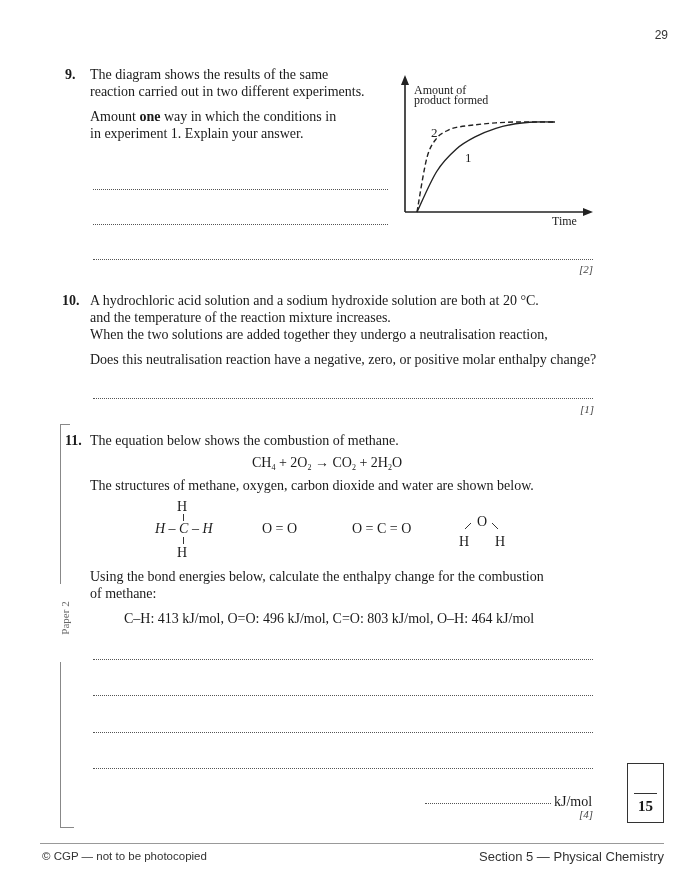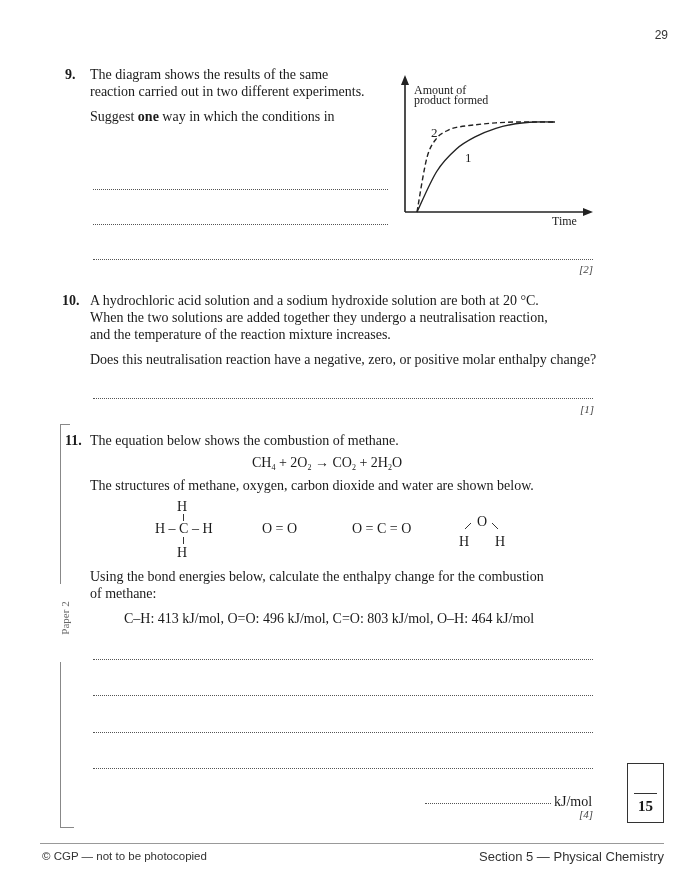--- a/index.html
+++ b/index.html
@@ -33,21 +33,22 @@
 </head>
 <body>
 
 <div class="abs sans page-num">29</div>
 
 <div class="abs serif" style="left:65px; top:66px;"><span class="qnum">9.</span></div>
 <div class="abs serif" style="left:90px; top:66px; width:300px;">
   <div>The diagram shows the results of the same</div>
   <div>reaction carried out in two different experiments.</div>
   <div style="height:8px"></div>
-  <div><span>Suggest </span><b>one</b><span> way in which the conditions in</span></div>
+  <div><span>Amount </span><b>one</b><span> way in which the conditions in</span></div>
+  <div>in experiment 1.  Explain your answer.</div>
 </div>
 
 <div class="dots" style="left:93px; top:189px; width:295px;"></div>
 <div class="dots" style="left:93px; top:224px; width:295px;"></div>
 <div class="dots" style="left:93px; top:259px; width:500px;"></div>
 <div class="mark" style="left:579px; top:263px;">[2]</div>
 
 <svg class="abs" style="left:395px; top:70px;" width="210" height="165" viewBox="0 0 210 165">
 
   <line x1="10" y1="142" x2="10" y2="12" stroke="#222" stroke-width="1.6"></line>
@@ -61,22 +62,22 @@
       <path d="M22,142 C25.285714285714285,135.25 35.14285714285714,112 41.71428571428571,101.5 C48.28571428571428,91 54.857142857142854,84.85 61.42857142857142,79 C68,73.15 74.57142857142857,69.85000000000001 81.14285714285714,66.4 C87.71428571428571,62.95 94.28571428571428,60.4 100.85714285714285,58.3 C107.42857142857142,56.199999999999996 114,54.849999999999994 120.57142857142857,53.8 C127.14285714285714,52.75 133.7142857142857,52.3 140.28571428571428,52 C146.85714285714286,51.7 156.71428571428572,52 160,52" fill="none" stroke="#222" stroke-width="1.4"></path>
       <path d="M22,142 C23.642857142857142,133 28.57142857142857,100.3 31.857142857142854,88 C35.14285714285714,75.7 38.42857142857142,72.7 41.71428571428571,68.2 C44.99999999999999,63.7 48.285714285714285,62.8 51.57142857142857,61 C54.857142857142854,59.2 56.49999999999999,58.45 61.42857142857142,57.400000000000006 C66.35714285714285,56.35000000000001 74.57142857142857,55.45 81.14285714285714,54.7 C87.71428571428571,53.95 94.28571428571428,53.35000000000001 100.85714285714285,52.900000000000006 C107.42857142857142,52.45 114,52.15 120.57142857142857,52 C127.14285714285714,51.85 133.7142857142857,52 140.28571428571428,52 C146.85714285714286,52 156.71428571428572,52 160,52" fill="none" stroke="#222" stroke-width="1.4" stroke-dasharray="5,3"></path>
     </g>
   <text x="70" y="92" font-size="13" fill="#222">1</text>
   <text x="36" y="67" font-size="13" fill="#222">2</text>
 </svg>
 
 <div class="abs serif" style="left:62px; top:292px;"><span class="qnum">10.</span></div>
 <div class="abs serif" style="left:90px; top:292px; width:530px;">
   <div>A hydrochloric acid solution and a sodium hydroxide solution are both at 20 °C.</div>
+  <div>and the temperature of the reaction mixture increases.</div>
   <div>When the two solutions are added together they undergo a neutralisation reaction,</div>
-  <div>and the temperature of the reaction mixture increases.</div>
   <div style="height:8px"></div>
   <div>Does this neutralisation reaction have a negative, zero, or positive molar enthalpy change?</div>
 </div>
 <div class="dots" style="left:93px; top:398px; width:500px;"></div>
 <div class="mark" style="left:580px; top:403px;">[1]</div>
 
 <div class="abs bracket-top"></div>
 <div class="abs bracket-v1"></div>
 <div class="abs paper-label">Paper 2</div>
 <div class="abs bracket-v2"></div>
@@ -84,21 +85,21 @@
 
 <div class="abs serif" style="left:65px; top:432px;"><span class="qnum">11.</span></div>
 <div class="abs serif" style="left:90px; top:432px;">The equation below shows the combustion of methane.</div>
 
 <div class="abs serif" style="left:252px; top:454px;"><span>CH</span><sub>4</sub><span> + 2O</span><sub>2</sub><span> → CO</span><sub>2</sub><span>  + 2H</span><sub>2</sub><span>O</span></div>
 
 <div class="abs serif" style="left:90px; top:477px;">The structures of methane, oxygen, carbon dioxide and water are shown below.</div>
 
 <div class="abs mol serif" style="left:177px; top:498px;">H</div>
 <div class="abs" style="left:183px; top:514px; width:1px; height:7px; background:#333;"></div>
-<div class="abs mol serif" style="left:155px; top:520px;">H – C – H</div>
+<div class="abs mol serif" style="left:155px; top:520px;font-style:italic;">H – C – H</div>
 <div class="abs" style="left:183px; top:537px; width:1px; height:7px; background:#333;"></div>
 <div class="abs mol serif" style="left:177px; top:544px;">H</div>
 
 <div class="abs mol serif" style="left:262px; top:520px;text-align:center;">O = O</div>
 
 <div class="abs mol serif" style="left:352px; top:520px;">O = C = O</div>
 
 <div class="abs mol serif" style="left:477px; top:513px;">O</div>
 <div class="abs mol serif" style="left:459px; top:533px;">H</div>
 <div class="abs mol serif" style="left:495px; top:533px;">H</div>

